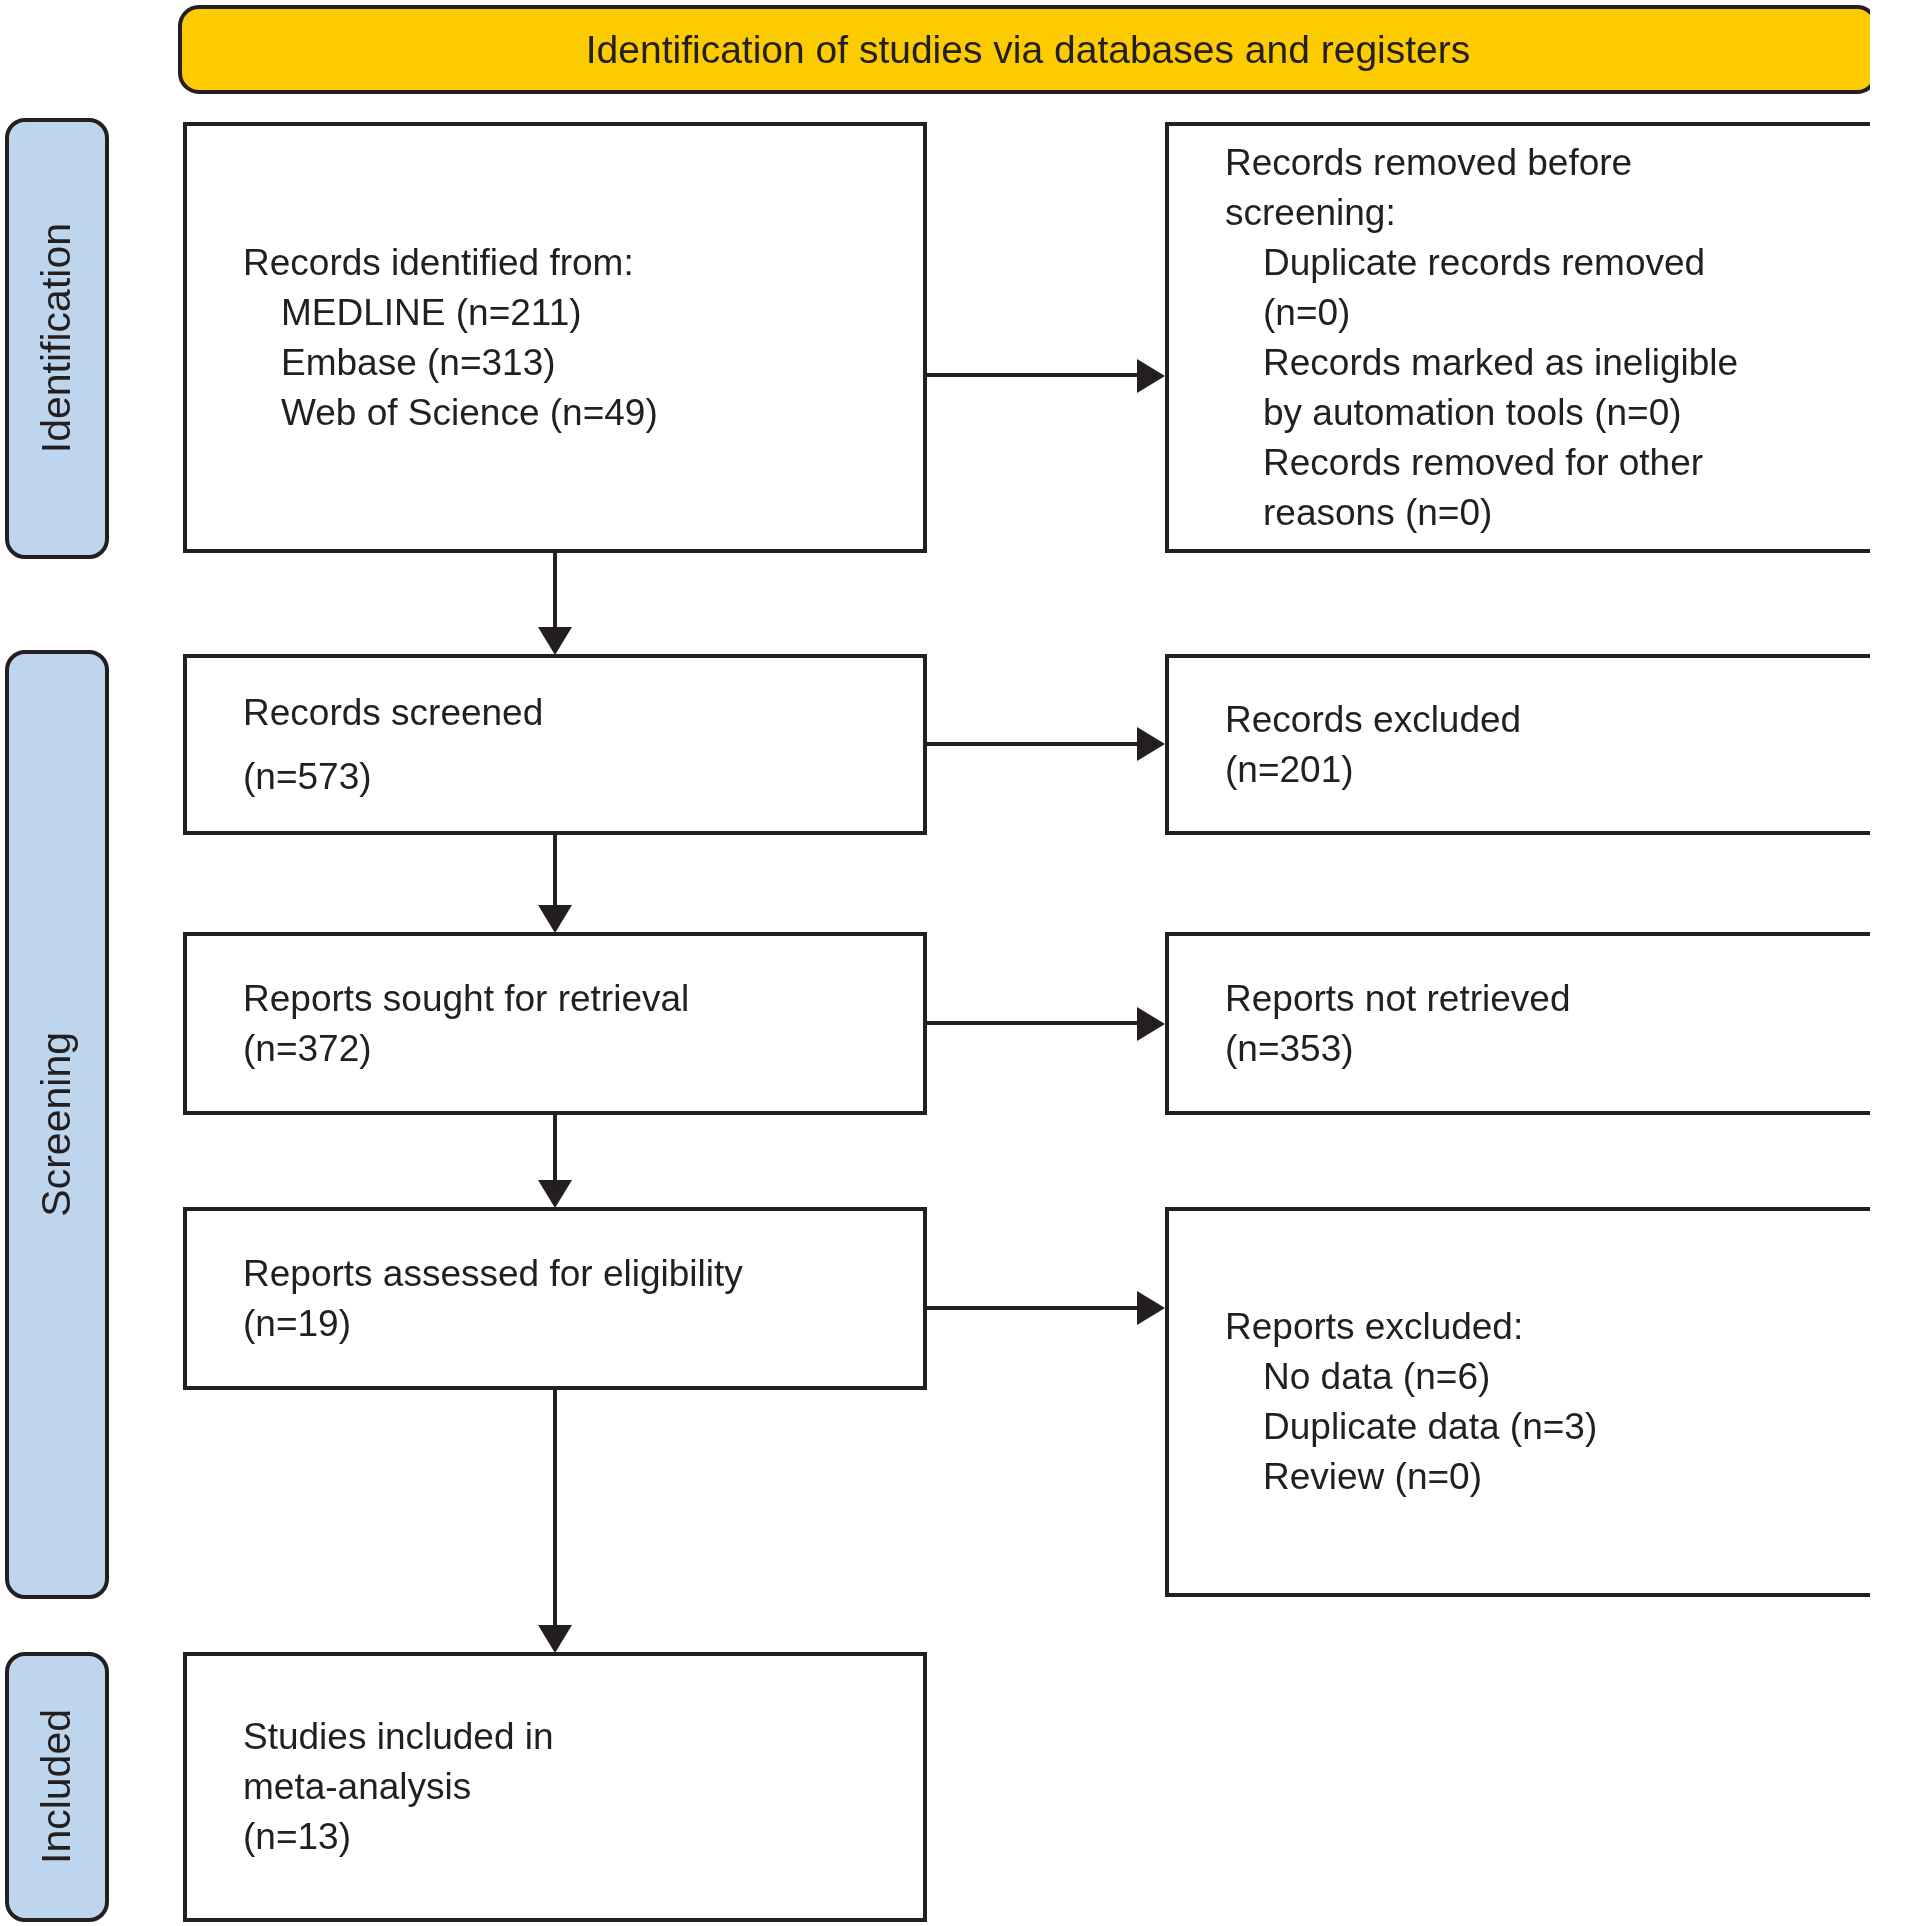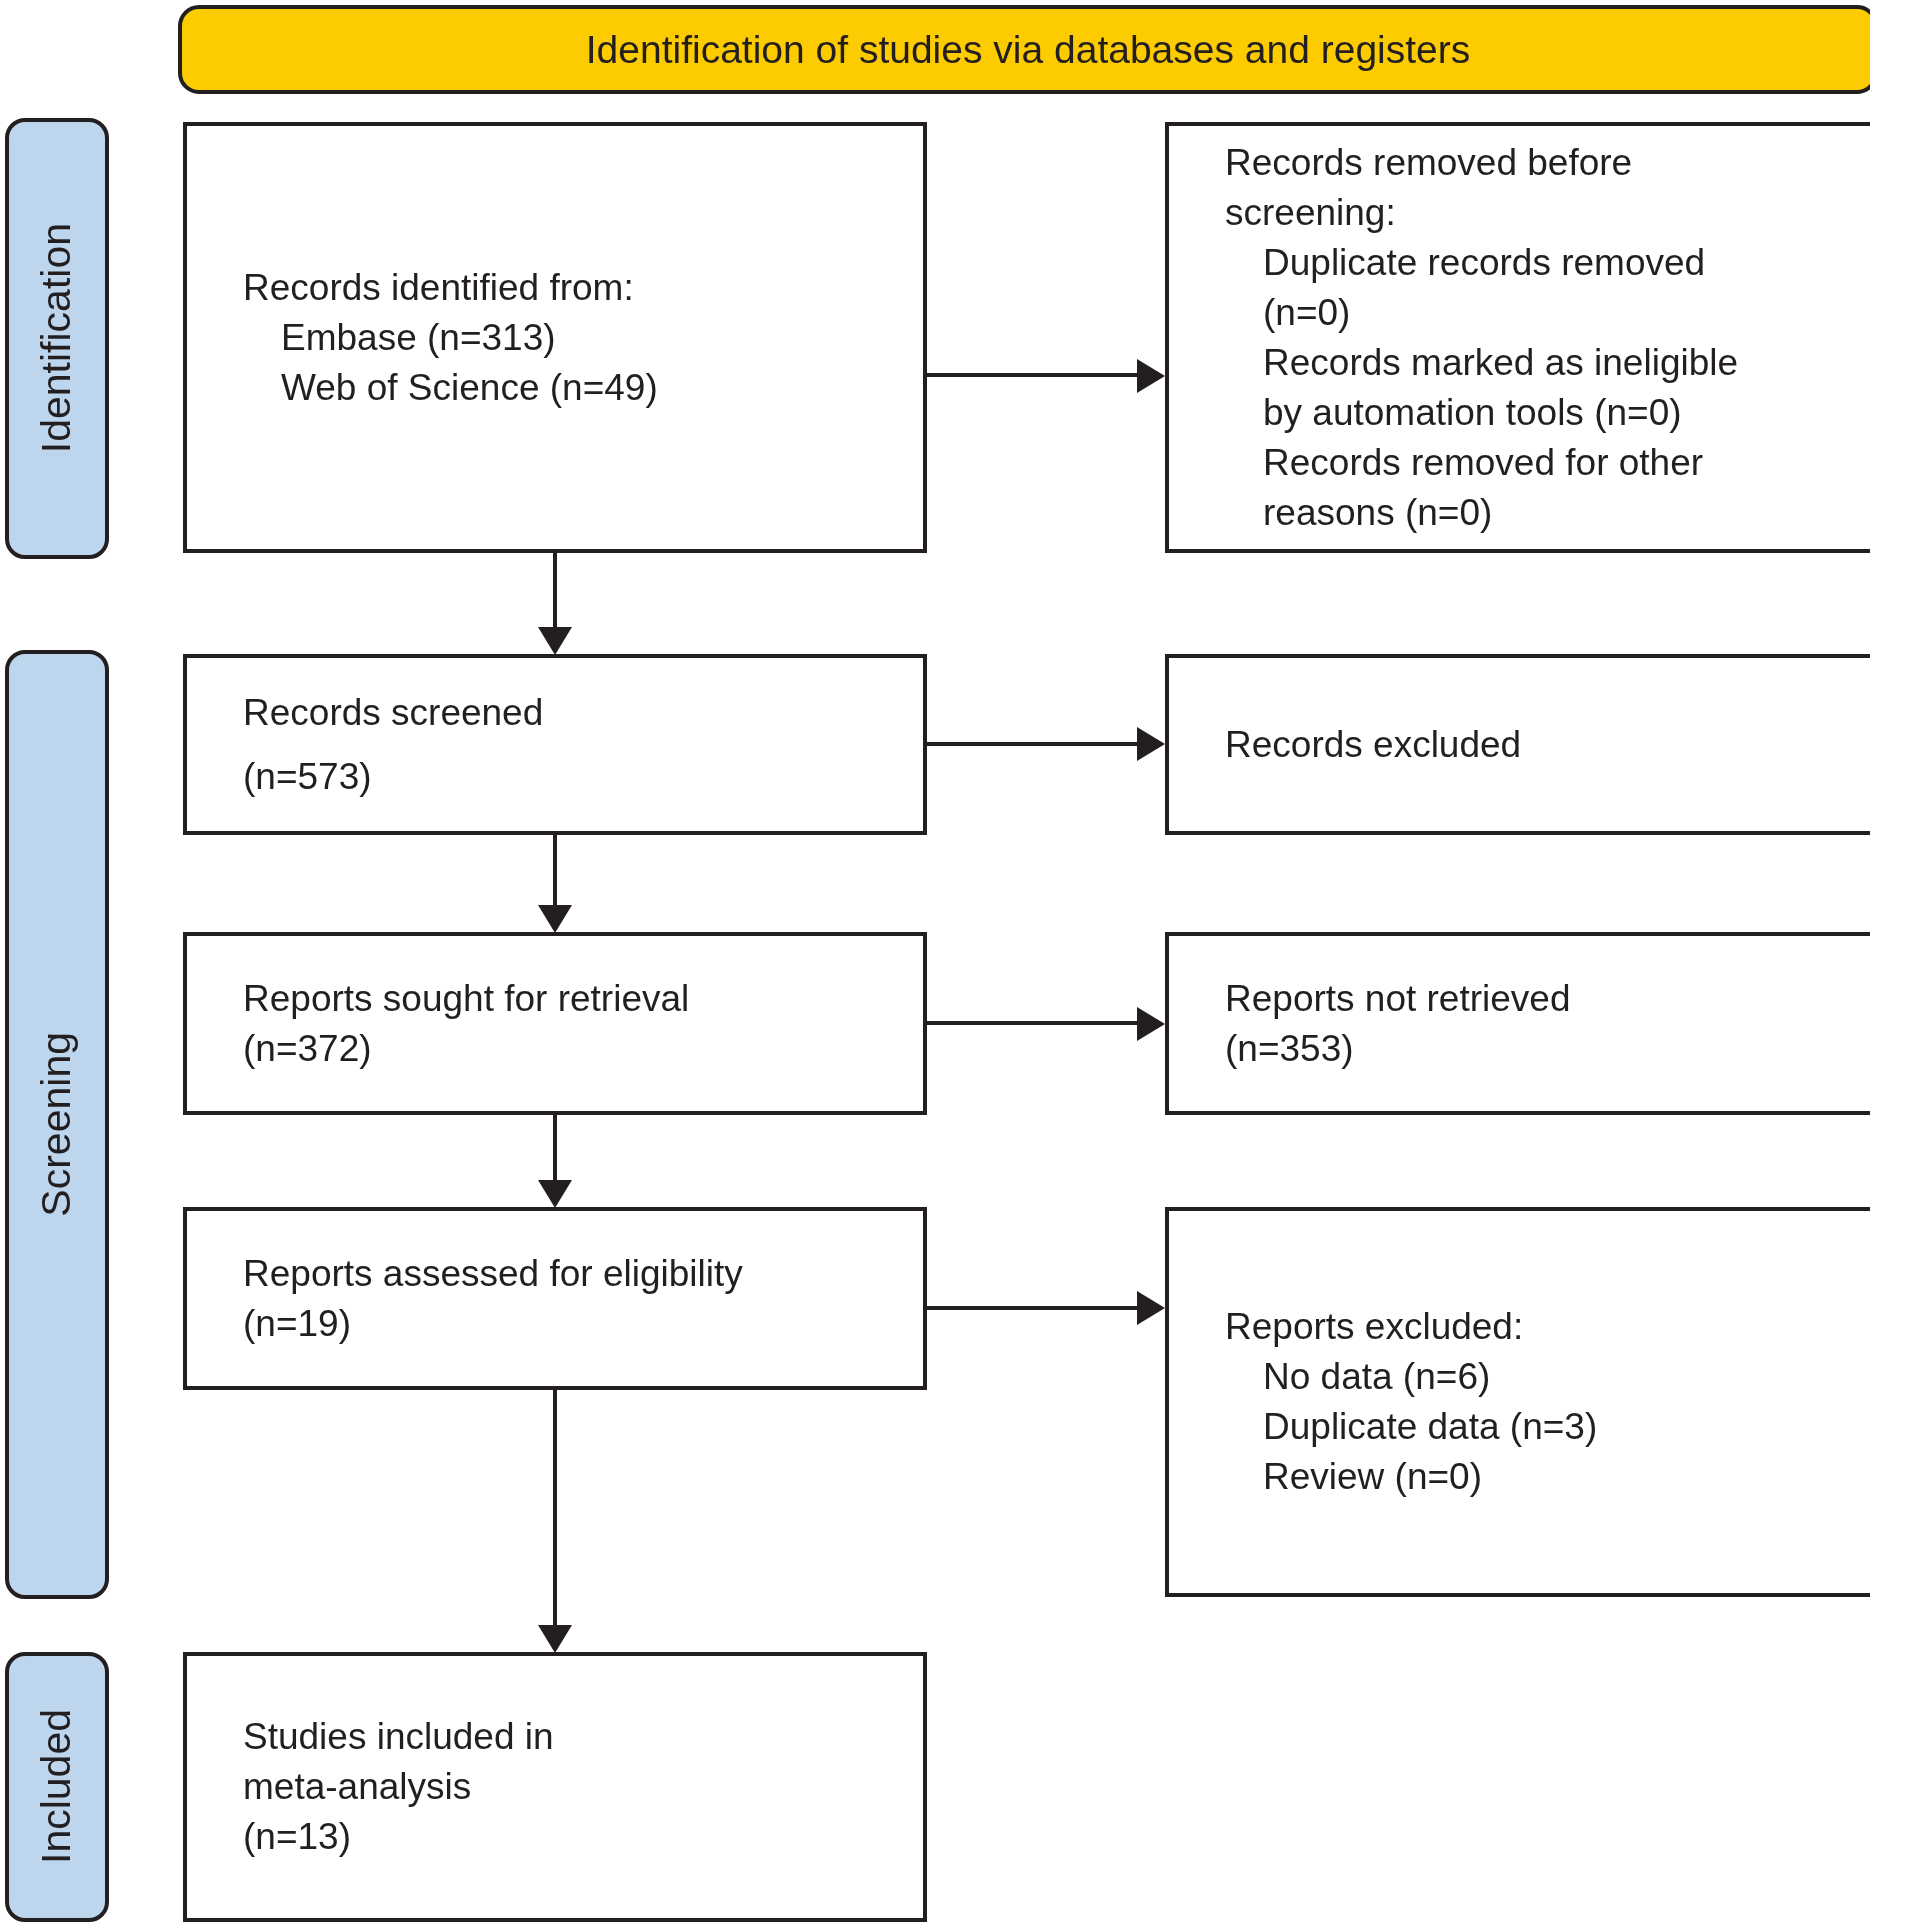--- a/index.html
+++ b/index.html
@@ -92,40 +92,42 @@
   </div>
   <div class="side" id="side-screening">
     <span class="vtext">Screening</span>
   </div>
   <div class="side" id="side-included">
     <span class="vtext">Included</span>
   </div>
 
   <div class="box" id="box-identified">
     <div class="line">Records identified from:</div>
+    <div class="line ind">MEDLINE (n=211)</div>
     <div class="line ind">Embase (n=313)</div>
     <div class="line ind">Web of Science (n=49)</div>
   </div>
   <div class="box" id="box-removed">
     <div class="line">Records removed before</div>
     <div class="line">screening:</div>
     <div class="line ind">Duplicate records removed</div>
     <div class="line ind">(n=0)</div>
     <div class="line ind">Records marked as ineligible</div>
     <div class="line ind">by automation tools (n=0)</div>
     <div class="line ind">Records removed for other</div>
     <div class="line ind">reasons (n=0)</div>
   </div>
 
   <div class="box" id="box-screened">
     <div class="line">Records screened</div>
     <div class="line">(n=573)</div>
   </div>
   <div class="box" id="box-excluded">
     <div class="line">Records excluded</div>
+    <div class="line">(n=201)</div>
   </div>
 
   <div class="box" id="box-sought">
     <div class="line">Reports sought for retrieval</div>
     <div class="line">(n=372)</div>
   </div>
   <div class="box" id="box-notretrieved">
     <div class="line">Reports not retrieved</div>
     <div class="line">(n=353)</div>
   </div>

